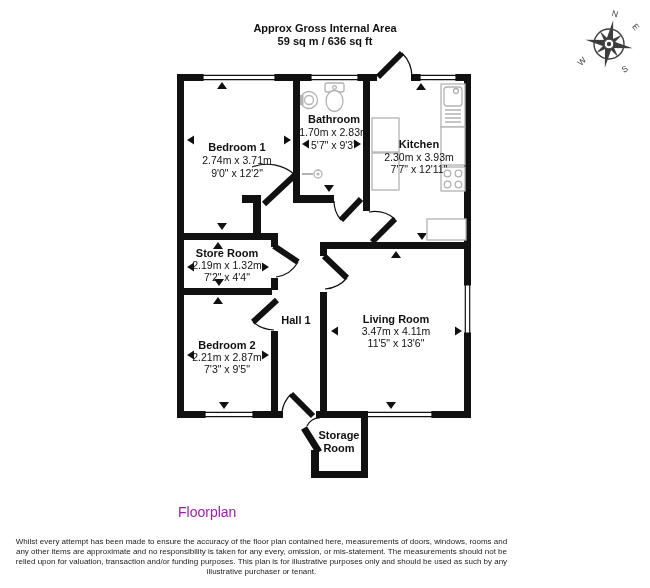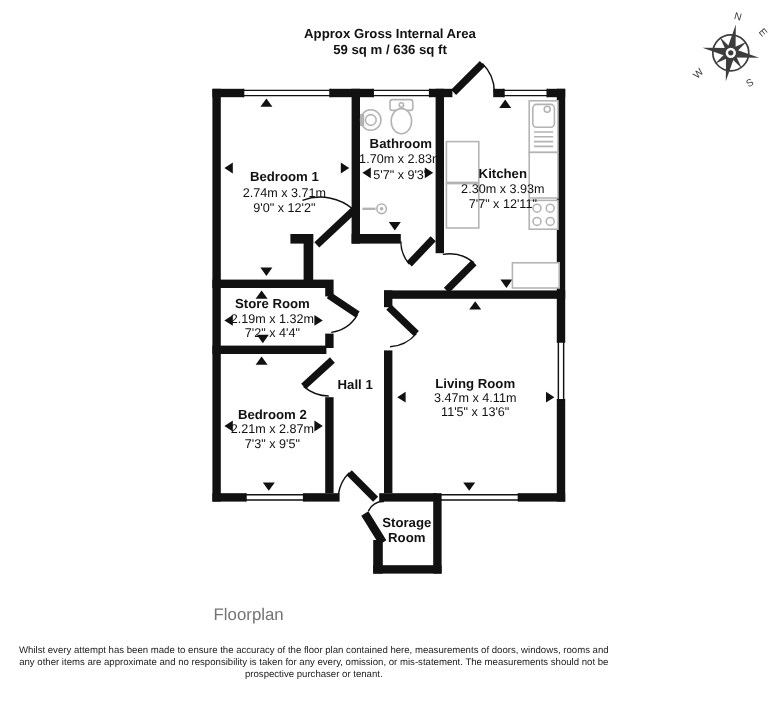--- a/index.html
+++ b/index.html
@@ -3,21 +3,21 @@
 <meta charset="utf-8">
 <style>
   html,body{margin:0;padding:0;background:#ffffff;}
   .page{position:relative;width:650px;height:588px;background:#ffffff;overflow:hidden;
         font-family:"Liberation Sans", sans-serif;}
   svg text{font-family:"Liberation Sans", sans-serif;fill:#111;}
   .t-title{font-size:11px;font-weight:bold;text-anchor:middle;}
   .t-name{font-size:11px;font-weight:bold;text-anchor:middle;}
   .t-dim{font-size:10.5px;text-anchor:middle;}
   .t-compass{font-size:8.5px;fill:#3d3d3d;text-anchor:middle;}
-  .caption{position:absolute;left:178px;top:504px;font-size:14px;color:#737373;}
+  .caption{position:absolute;left:178px;top:504px;font-size:14px;color:#a21caf;}
   .disclaimer{position:absolute;left:0;top:537px;width:523px;text-align:center;
               font-size:8px;line-height:10px;color:#222;}
   .wall{fill:#111;}
   .leaf{stroke:#111;stroke-width:6;stroke-linecap:butt;}
   .arc{stroke:#111;stroke-width:1.2;fill:none;}
   .win{stroke:#111;stroke-width:1.2;fill:none;}
   .fix{stroke:#b3b3b3;stroke-width:1.3;fill:#ffffff;}
   .fixfill{fill:#b3b3b3;stroke:none;}
   .arrow{fill:#111;}
   .comp{fill:#3d3d3d;}
@@ -210,16 +210,17 @@
       <text class="t-name" x="339" y="452">Room</text>
     </g>
   </g>
 </svg>
 
 <div class="caption">Floorplan</div>
 
 <div class="disclaimer">
   <div>Whilst every attempt has been made to ensure the accuracy of the floor plan contained here, measurements of doors, windows, rooms and</div>
   <div>any other items are approximate and no responsibility is taken for any every, omission, or mis-statement. The measurements should not be</div>
-  <div>prospective purchaser or tenant.</div>
+  <div>relied upon for valuation, transaction and/or funding purposes. This plan is for illustrative purposes only and should be used as such by any</div>
+  <div>illustrative purchaser or tenant.</div>
 </div>
 
 </div>
 
 </body></html>

